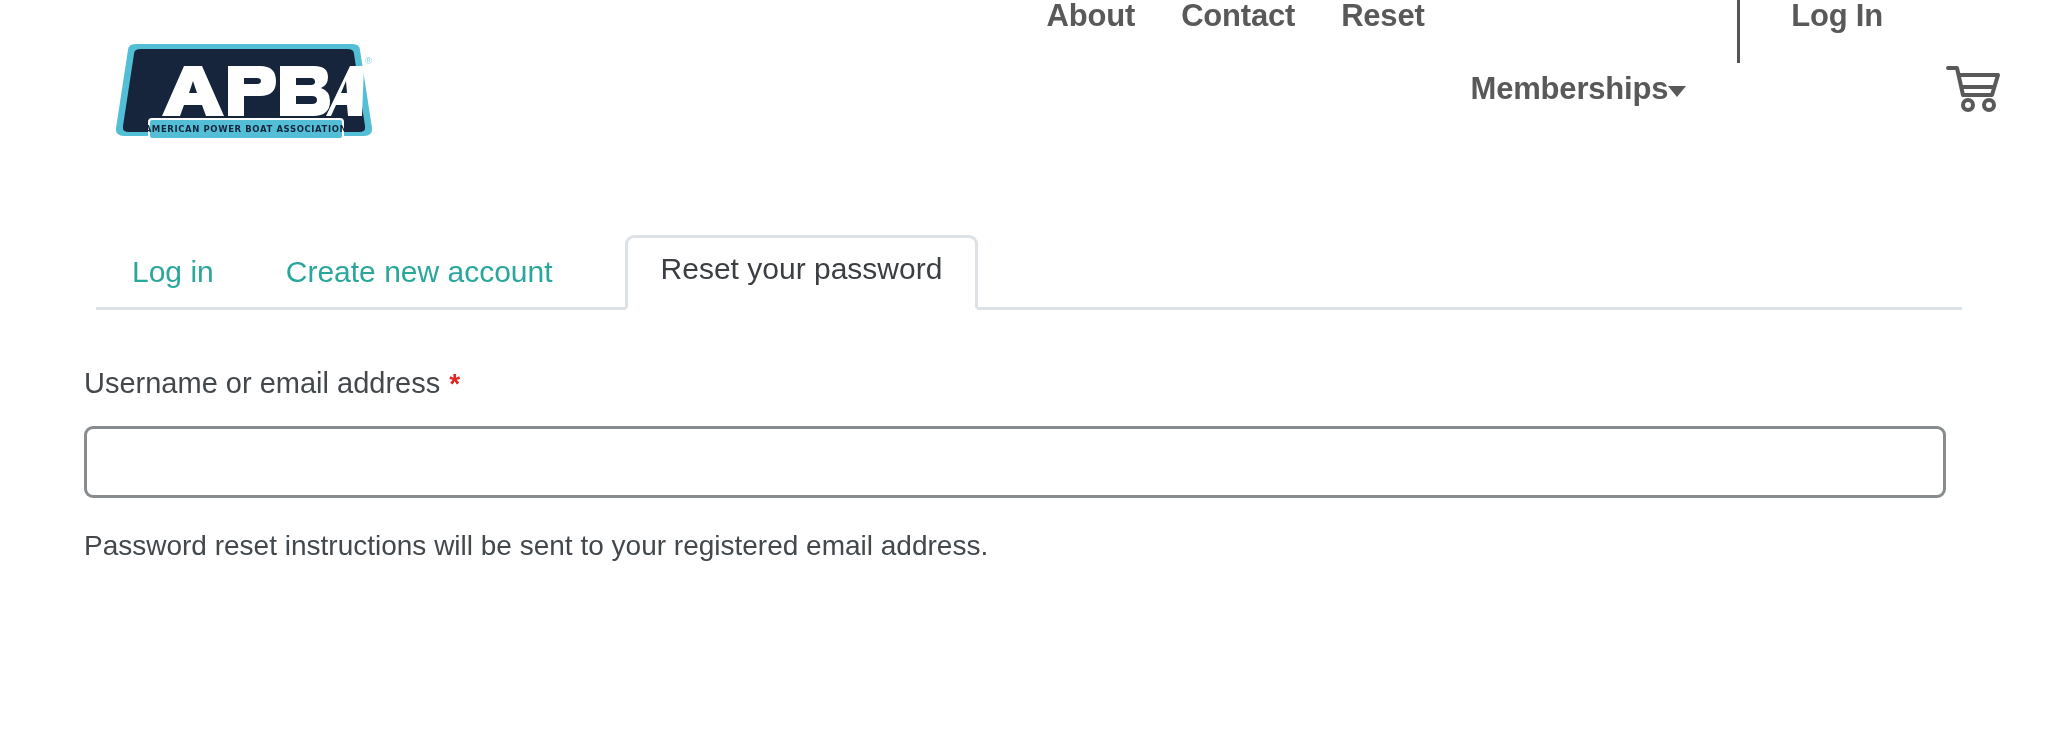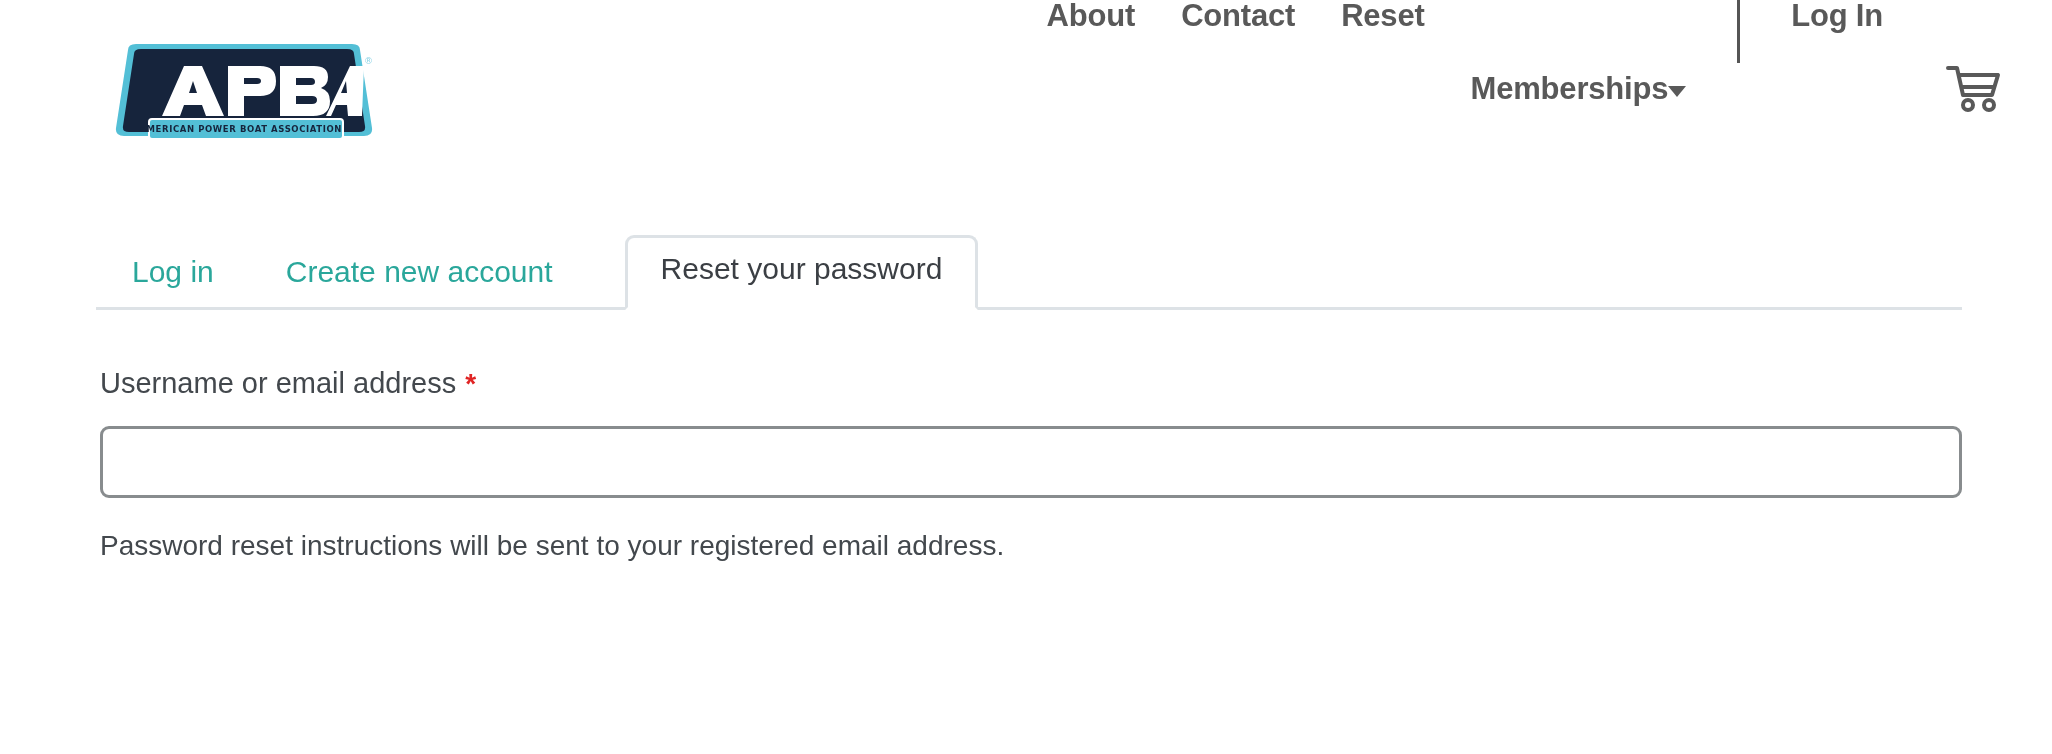--- a/index.html
+++ b/index.html
@@ -24,21 +24,21 @@
   .logo-plate {
     position: absolute; left: 0; top: 0; width: 268px; height: 102px;
   }
   .logo-svg { display:block; }
   .logo-sub {
     position: absolute; left: 38px; top: 76px;
     width: 196px; height: 22px;
     background: #53bfd6;
     border-radius: 4px;
     border: 2px solid #ffffff;
-    display: flex; align-items: center; justify-content: flex-end;
+    display: flex; align-items: center; justify-content: center;
   }
   .logo-sub span {
     font-family: "DejaVu Sans", sans-serif;
     font-size: 8.5px; font-weight: 700; letter-spacing: 0.6px;
     color: #16243c; white-space: nowrap;
   }
 
   .nav {
     position: absolute; right: 36px; top: 0; height: 176px;
     display: flex; gap: 0;
@@ -86,21 +86,21 @@
     border: 3px solid #dde2e6;
     border-bottom: 3px solid #ffffff;
     border-radius: 9px 9px 0 0;
     padding: 14px 33px 22px 33px;
     z-index: 2;
     margin-left: 36px;
   }
 
   
   .form {
-    position: absolute; left: 100px; top: 366px; width: 1862px;
+    position: absolute; left: 84px; top: 366px; width: 1862px;
   }
   .field-label {
     font-size: 29px; color: #43484d; line-height: 1.2;
     display: flex; align-items: baseline; gap: 9px;
   }
   .required-star { color: #e02424; font-size: 28px; font-weight: 700; }
   .text-input {
     display: block; margin-top: 25px;
     width: 1862px; height: 72px;
     border: 3px solid #888c8e; border-radius: 9px;

